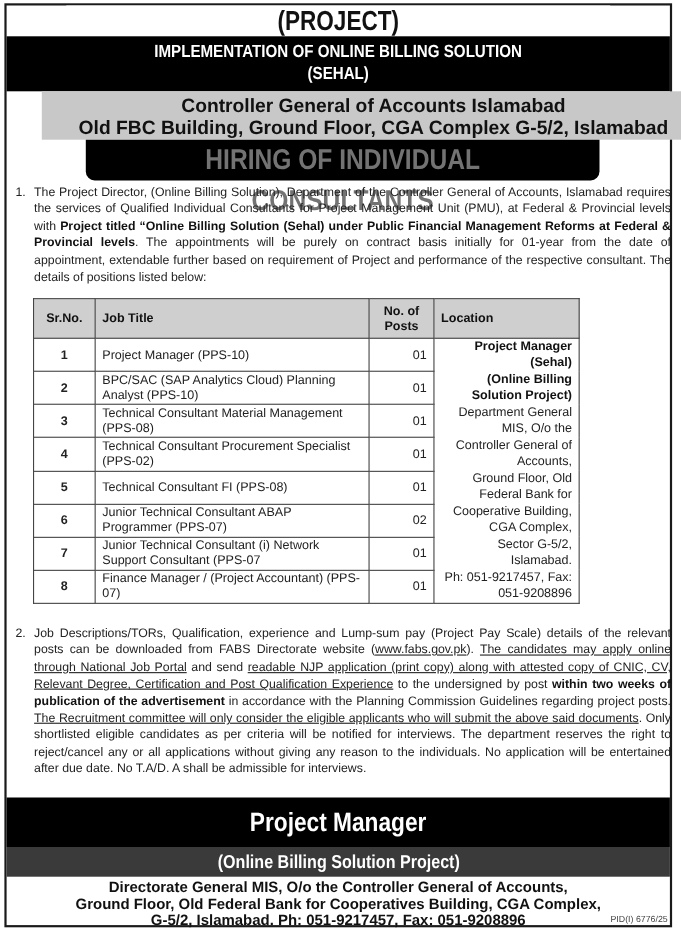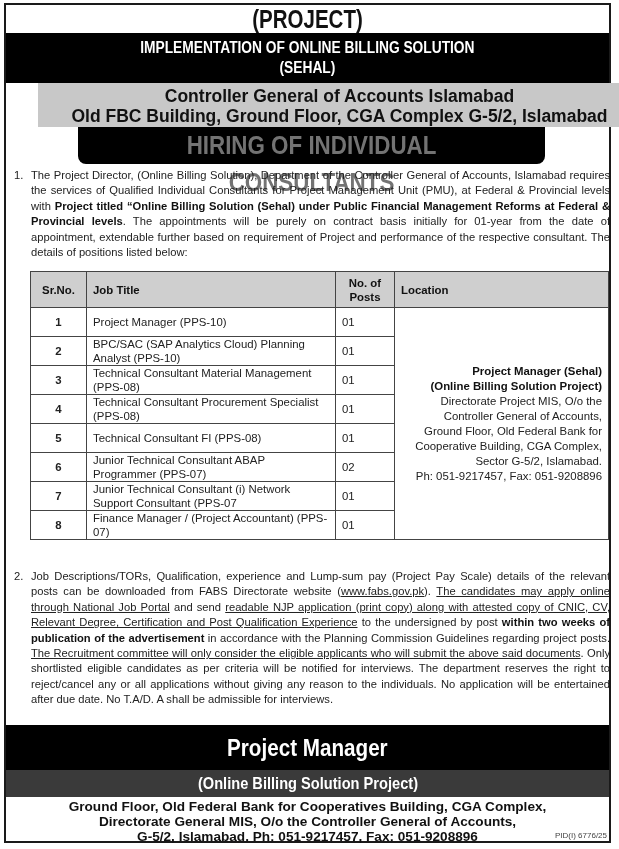--- a/index.html
+++ b/index.html
@@ -16,27 +16,27 @@
   .hiring { position:absolute; left:78px; top:127px; width:467px; height:37px; background:#000; color:#737373;
             border-radius:0 0 8px 8px; text-align:center; font-weight:bold; font-size:26px; line-height:37px; }
   .hiring span { display:inline-block; transform:scaleX(0.86); }
   .para { position:absolute; left:14px; width:596px; font-size:11.2px; line-height:15.4px; text-align:justify; color:#222; }
   .para .num { position:absolute; left:0; top:0; }
   .para .txt { margin-left:17px; }
   .p1 { top:168px; }
   .p2 { top:569px; }
   b { color:#111; }
   u { text-decoration:underline; }
-  table.jobs { position:absolute; left:30px; top:271px; width:579px; border-collapse:collapse; font-size:11.4px; color:#222; }
+  table.jobs { position:absolute; left:30px; top:271px; width:497px; border-collapse:collapse; font-size:11.4px; color:#222; }
   table.jobs td, table.jobs th { border:1px solid #444; padding:0 6px; }
   table.jobs th { background:#cfcfcf; font-weight:bold; height:35px; text-align:left; color:#111; }
   table.jobs th.c { text-align:center; }
   .sr { width:43px; text-align:center; font-weight:bold; }
   .title { width:236px; line-height:14px; }
-  .posts { width:46px; text-align:left; }
+  .posts { width:46px; text-align:right; }
   .loc { vertical-align:middle; line-height:15px;text-align:right; }
   tr.r td { height:28px; }
   .pm { top:725px; height:45px; background:#000; color:#ffffff; font-weight:bold; font-size:24px; line-height:45px; }
   .pm span, .obs span { display:inline-block; transform:scaleX(0.86); }
   .obs { top:770px; height:27px; background:#3a3a3a; color:#fff; font-weight:bold; font-size:17px; line-height:27px; }
   .addr { top:799px; height:44px; font-weight:bold; font-size:13.6px; line-height:15px; color:#111; }
   .pid { position:absolute; right:12px; top:831px; font-size:8px; color:#444; }
 </style>
 </head>
 <body>
@@ -67,41 +67,41 @@
     <th class="c" style="line-height:14px">No. of Posts</th>
     <th>Location</th>
   </tr>
   <tr class="r">
     <td class="sr">1</td>
     <td class="title">Project Manager (PPS-10)</td>
     <td class="posts">01</td>
     <td class="loc" rowspan="8">
       <b>Project Manager (Sehal)</b><br>
       <b>(Online Billing Solution Project)</b><br>
-      <span>Directorate Project MIS, O/o the</span><br>
+      <span>Department General MIS, O/o the</span><br>
       <span>Controller General of Accounts,</span><br>
       <span>Ground Floor, Old Federal Bank for</span><br>
       <span>Cooperative Building, CGA Complex,</span><br>
       <span>Sector G-5/2, Islamabad.</span><br>
       <span>Ph: 051-9217457, Fax: 051-9208896</span>
     </td>
   </tr>
   <tr class="r">
         <td class="sr">2</td>
         <td class="title">BPC/SAC (SAP Analytics Cloud) Planning Analyst (PPS-10)</td>
         <td class="posts">01</td>
       </tr>
   <tr class="r">
         <td class="sr">3</td>
         <td class="title">Technical Consultant Material Management (PPS-08)</td>
         <td class="posts">01</td>
       </tr>
   <tr class="r">
         <td class="sr">4</td>
-        <td class="title">Technical Consultant Procurement Specialist (PPS-08)</td>
+        <td class="title">Technical Consultant Procurement Specialist (PPS-02)</td>
         <td class="posts">01</td>
       </tr>
   <tr class="r">
         <td class="sr">5</td>
         <td class="title">Technical Consultant FI (PPS-08)</td>
         <td class="posts">01</td>
       </tr>
   <tr class="r">
         <td class="sr">6</td>
         <td class="title">Junior Technical Consultant ABAP Programmer (PPS-07)</td>
@@ -121,17 +121,17 @@
   </table>
 
 <div class="para p2">
   <span class="num">2.</span>
   <div class="txt"><span>Job Descriptions/TORs, Qualification, experience and Lump-sum pay (Project Pay Scale) details of the relevant posts can be downloaded from FABS Directorate website (</span><u>www.fabs.gov.pk</u><span>). </span><u>The candidates may apply online through National Job Portal</u><span> and send </span><u>readable NJP application (print copy) along with attested copy of CNIC, CV, Relevant Degree, Certification and Post Qualification Experience</u><span> to the undersigned by post </span><b>within two weeks of publication of the advertisement</b><span> in accordance with the Planning Commission Guidelines regarding project posts. </span><u>The Recruitment committee will only consider the eligible applicants who will submit the above said documents</u><span>. Only shortlisted eligible candidates as per criteria will be notified for interviews. The department reserves the right to reject/cancel any or all applications without giving any reason to the individuals. No application will be entertained after due date. No T.A/D. A shall be admissible for interviews.</span></div>
 </div>
 
 <div class="band pm"><span>Project Manager</span></div>
 <div class="band obs"><span>(Online Billing Solution Project)</span></div>
 <div class="band addr">
+  <div>Directorate General MIS, O/o the Controller General of Accounts,</div>
   <div>Ground Floor, Old Federal Bank for Cooperatives Building, CGA Complex,</div>
-  <div>Directorate General MIS, O/o the Controller General of Accounts,</div>
   <div>G-5/2, Islamabad. Ph: 051-9217457, Fax: 051-9208896</div>
 </div>
 <div class="pid">PID(I) 6776/25</div>
 
 </body></html>

